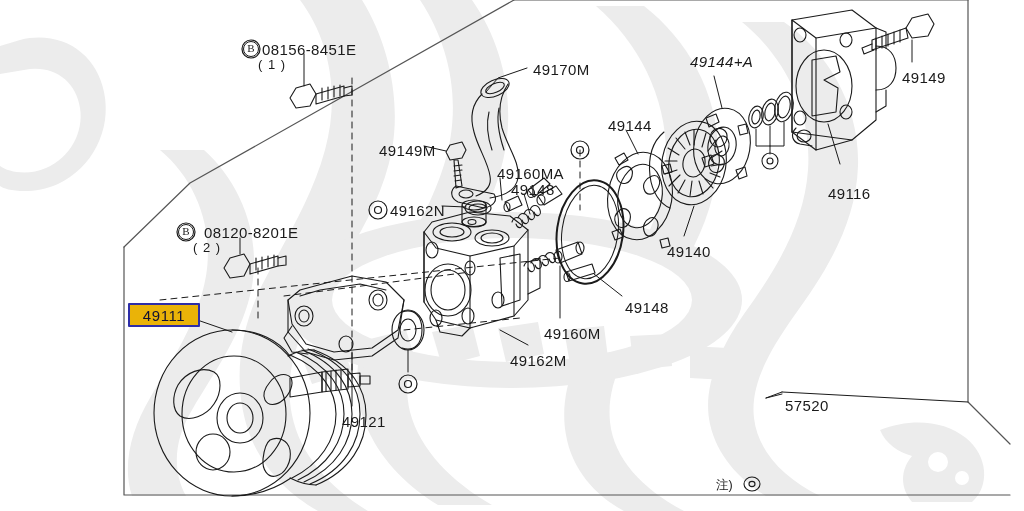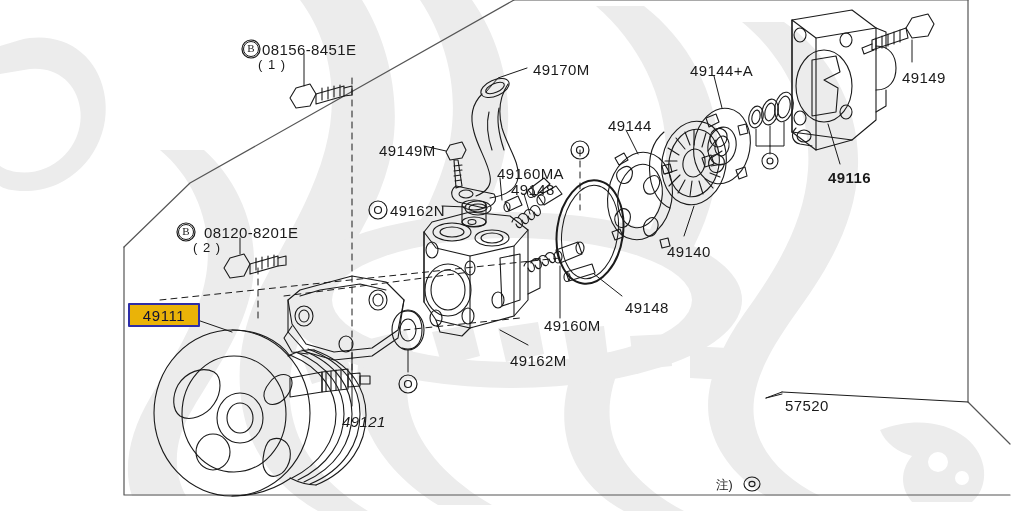--- a/index.html
+++ b/index.html
@@ -457,45 +457,45 @@
   </div>
   <div class="lbl sub" style="left:193px; top:241px;">
     <span>( 2 )</span>
   </div>
   <div class="bmark" style="left:178px; top:224px;">
     <span>B</span>
   </div>
 
   <div class="lbl" style="left:533px; top:62px;"><span>49170M</span></div>
 
-  <div class="lbl" style="left:690px; top:63px;"><span>49144+A</span></div>
+  <div class="lbl" style="left:690px; top:54px;font-style:italic;"><span>49144+A</span></div>
 
   <div class="lbl" style="left:902px; top:70px;"><span>49149</span></div>
 
   <div class="lbl" style="left:608px; top:118px;"><span>49144</span></div>
 
-  <div class="lbl" style="left:828px; top:170px;font-weight:bold;"><span>49116</span></div>
+  <div class="lbl" style="left:828px; top:186px;"><span>49116</span></div>
 
   <div class="lbl" style="left:379px; top:143px;"><span>49149M</span></div>
 
   <div class="lbl" style="left:497px; top:166px;"><span>49160MA</span></div>
 
   <div class="lbl" style="left:511px; top:182px;"><span>49148</span></div>
 
   <div class="lbl" style="left:390px; top:203px;"><span>49162N</span></div>
 
   <div class="lbl" style="left:667px; top:244px;"><span>49140</span></div>
 
   <div class="lbl" style="left:625px; top:300px;"><span>49148</span></div>
 
-  <div class="lbl" style="left:544px; top:318px;"><span>49160M</span></div>
+  <div class="lbl" style="left:544px; top:326px;"><span>49160M</span></div>
 
   <div class="lbl" style="left:510px; top:353px;"><span>49162M</span></div>
 
-  <div class="lbl" style="left:342px; top:414px;font-style:italic;"><span>49121</span></div>
+  <div class="lbl" style="left:342px; top:414px;"><span>49121</span></div>
 
   <div class="lbl" style="left:785px; top:398px;"><span>57520</span></div>
 
   <div class="note" style="left:716px; top:477px;">
     <span>注)</span>
   </div>
 
 
 </div>
 

